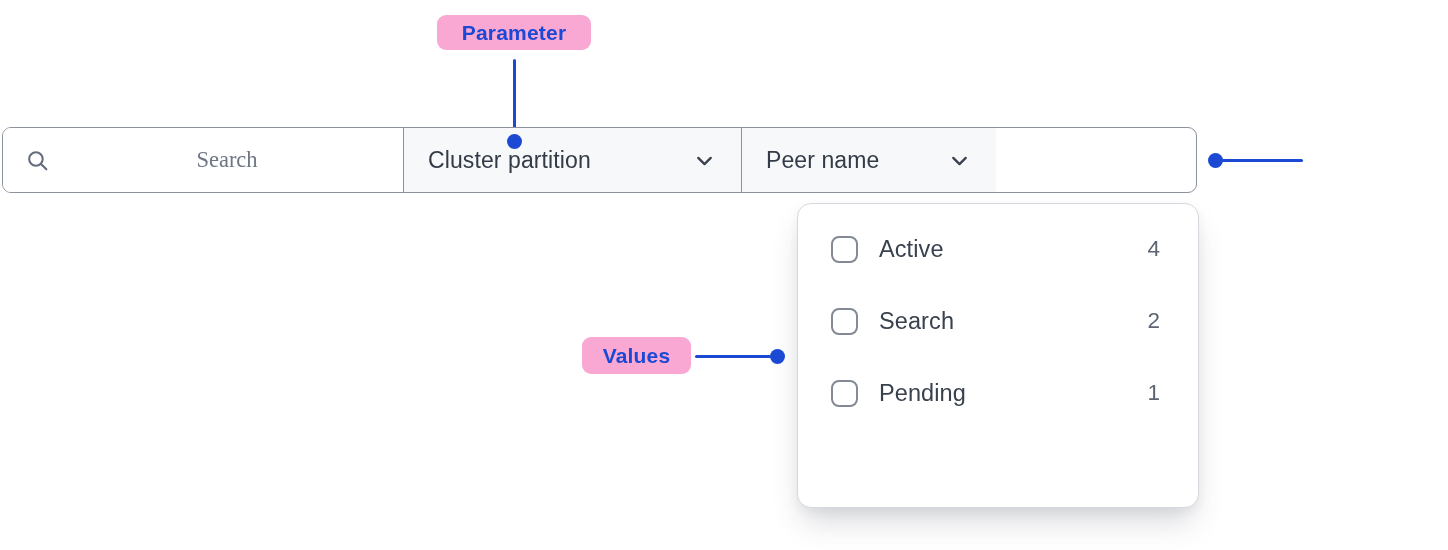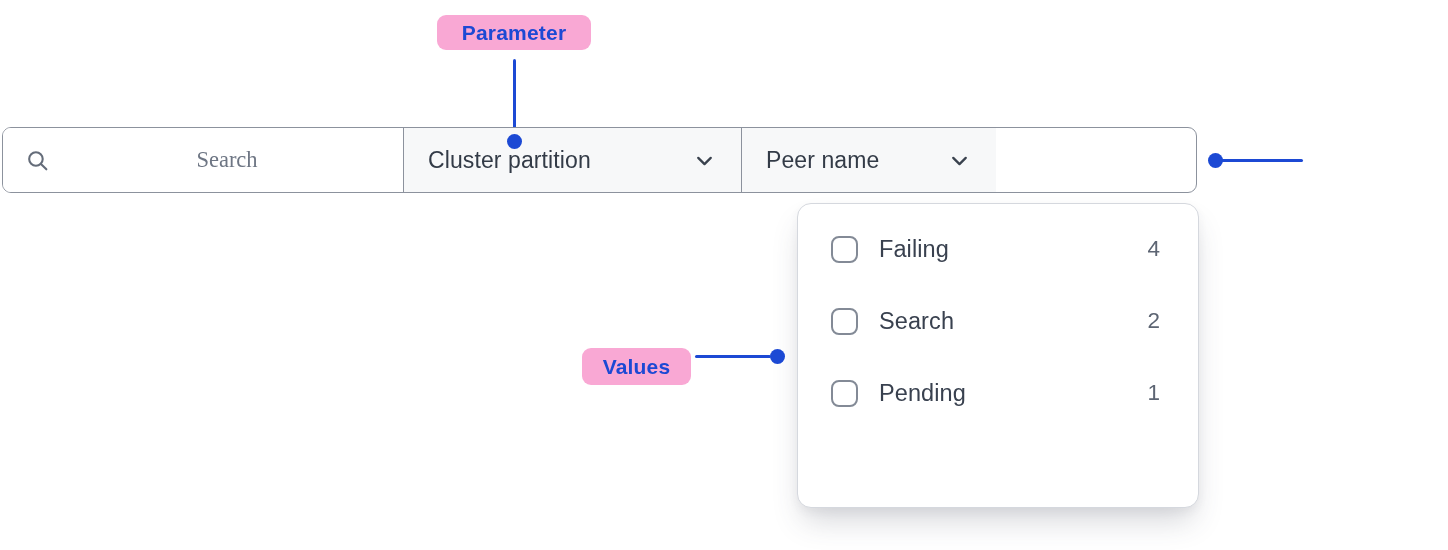--- a/index.html
+++ b/index.html
@@ -19,21 +19,21 @@
     font-size: 21px;
     font-weight: 700;
     letter-spacing: 0.2px;
     border-radius: 9px;
     display: flex; align-items: center; justify-content: center;
     padding: 16px 18px;
     white-space: nowrap;
   }
   .badge-parameter { left: 437px; top: 15px; width: 154px; height: 35px; }
   .badge-filterbar { left: 1303px; top: 142px; width: 142px; height: 37px; }
-  .badge-values    { left: 582px;  top: 337px; width: 109px; height: 37px; margin-top: 11px; }
+  .badge-values    { left: 582px;  top: 337px; width: 109px; height: 37px; }
 
   .callout-line { position: absolute; background: #1c49d4; border-radius: 2px; }
   .line-parameter { left: 512.5px; top: 59px; width: 3px; height: 82px; }
   .line-filterbar { left: 1221px; top: 158.5px; width: 82px; height: 3px; }
   .line-values    { left: 695px;  top: 354.5px; width: 76px; height: 3px; }
 
   .callout-dot {
     position: absolute; width: 15px; height: 15px; border-radius: 50%;
     background: #1c49d4; z-index: 30;
   }
@@ -159,21 +159,21 @@
       </span>
     </div>
 
 
   </div>
 
   <div class="values-menu">
 
     <div class="menu-row">
       <span class="checkbox"></span>
-      <span class="menu-label">Failing</span>
+      <span class="menu-label">Active</span>
       <span class="menu-count">4</span>
     </div>
 
     <div class="menu-row">
       <span class="checkbox"></span>
       <span class="menu-label">Search</span>
       <span class="menu-count">2</span>
     </div>
 
     <div class="menu-row">

